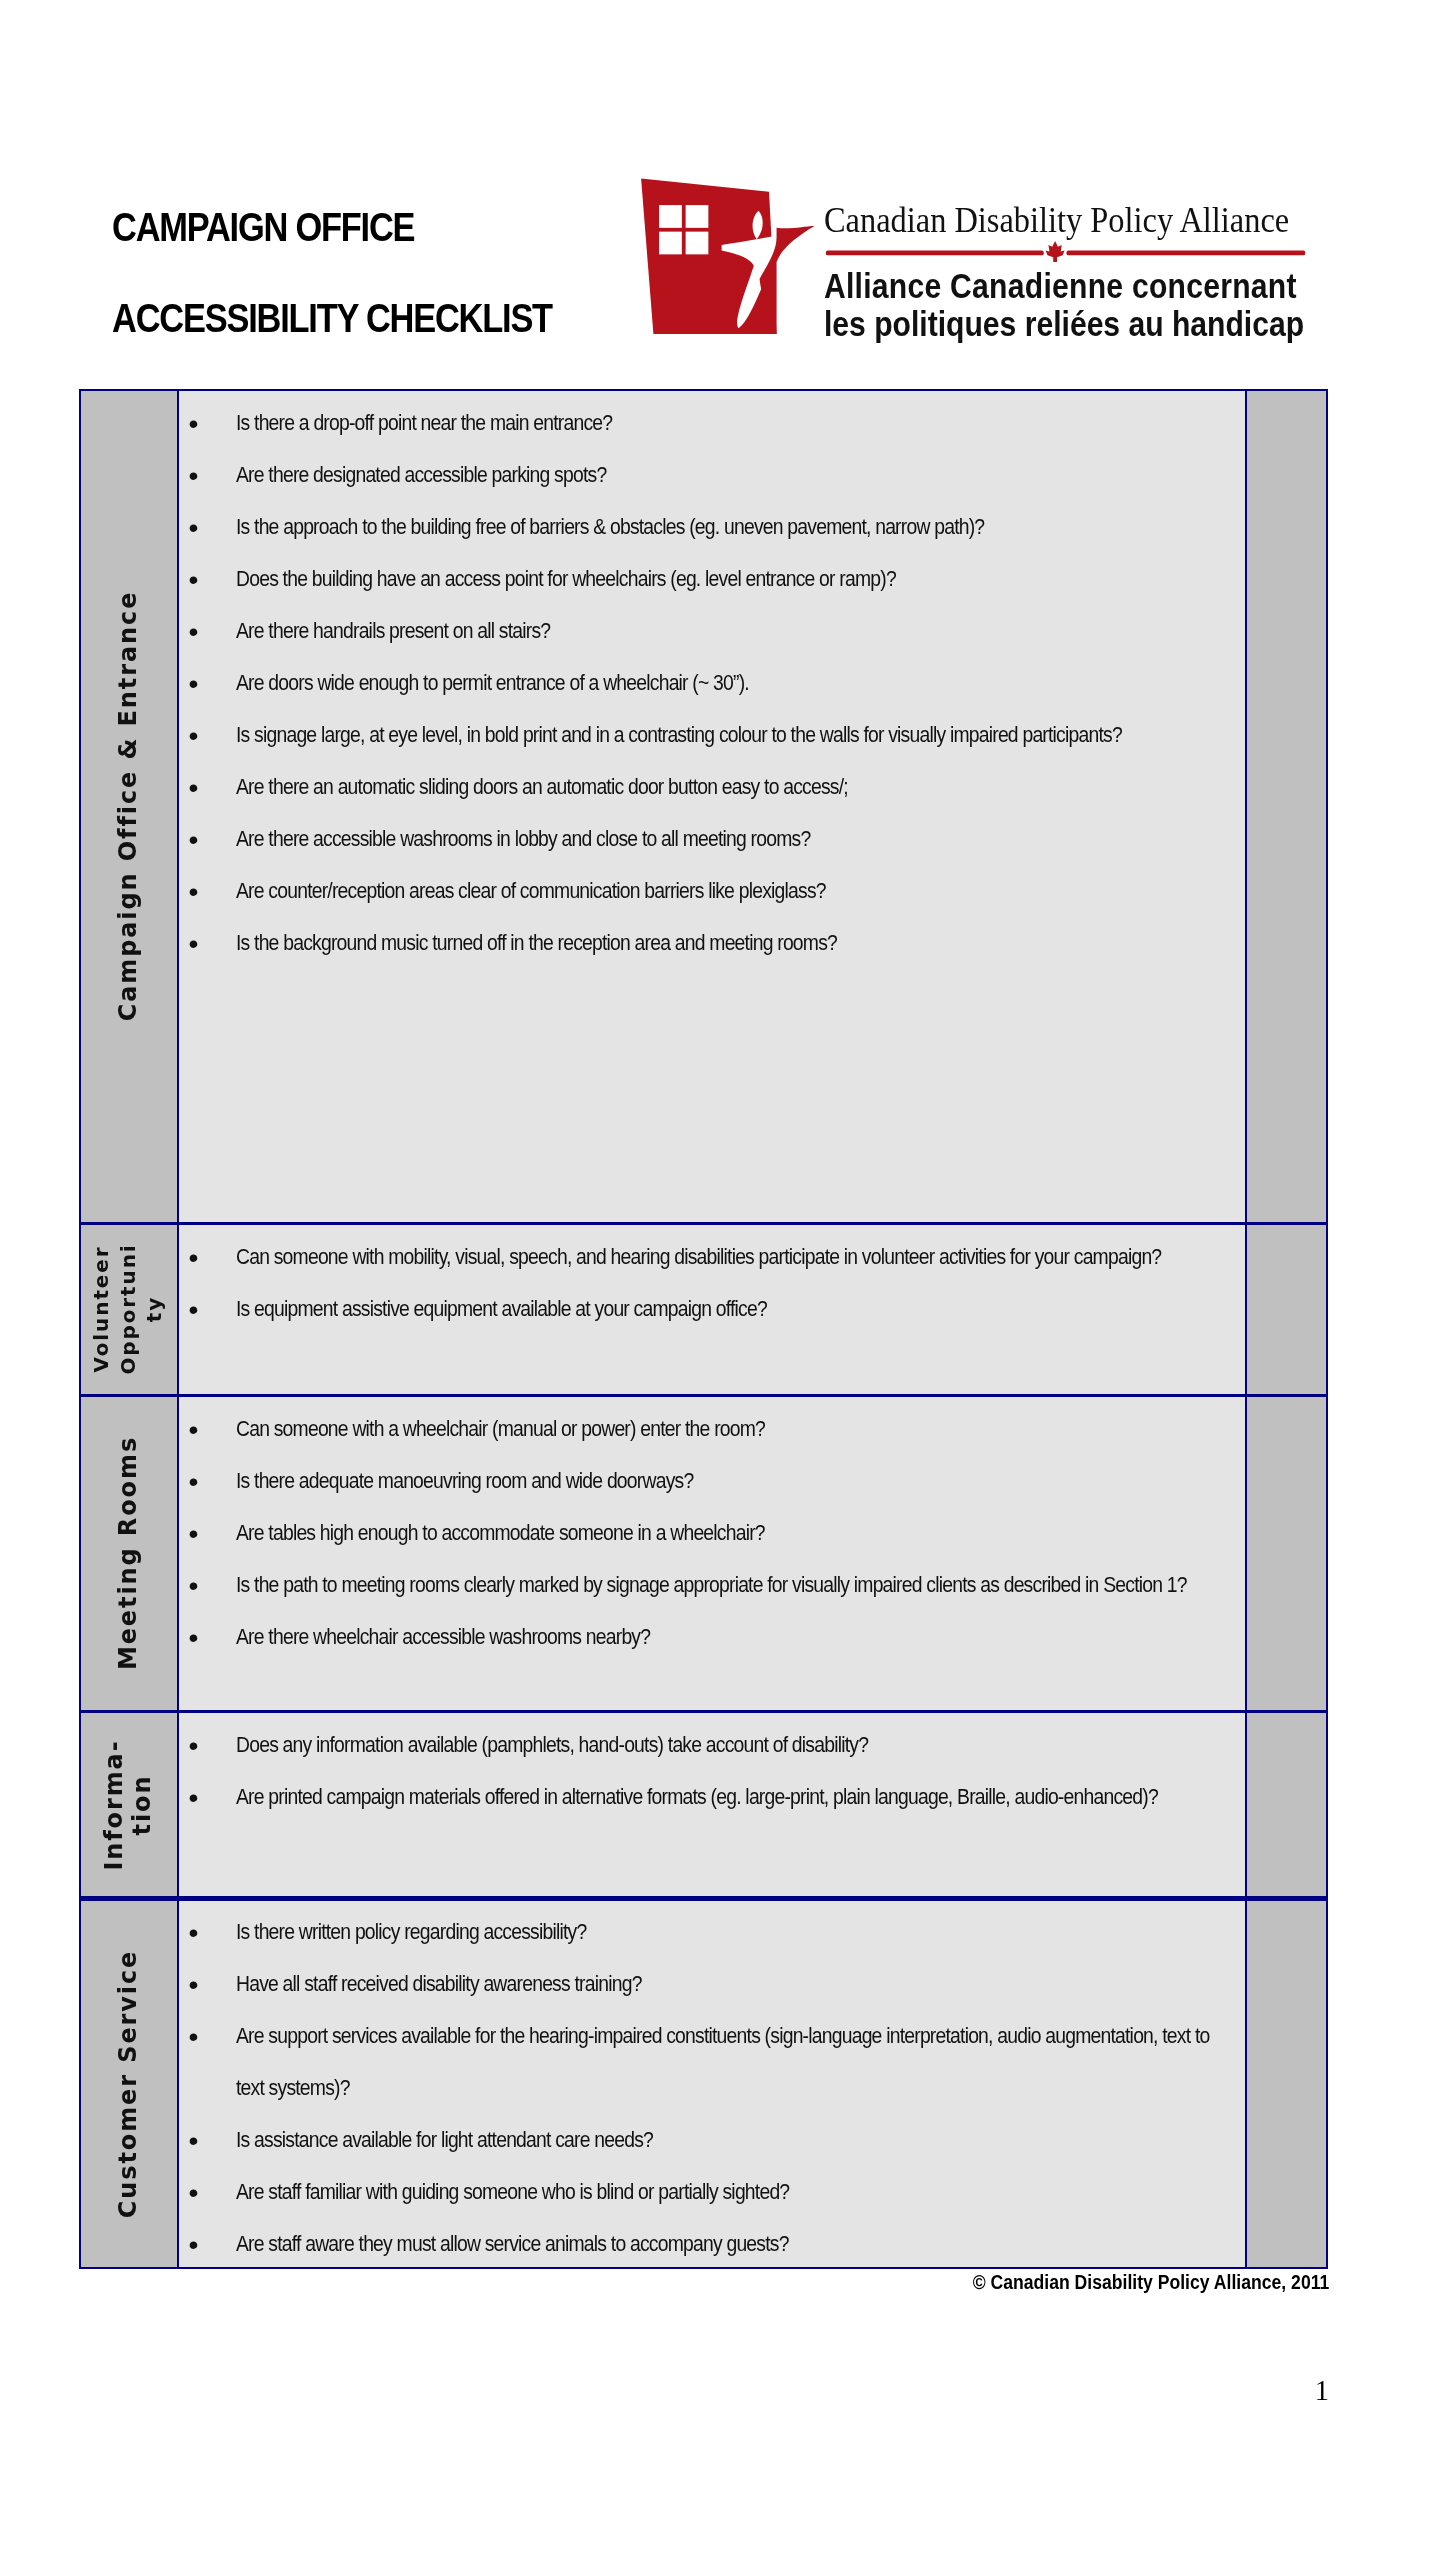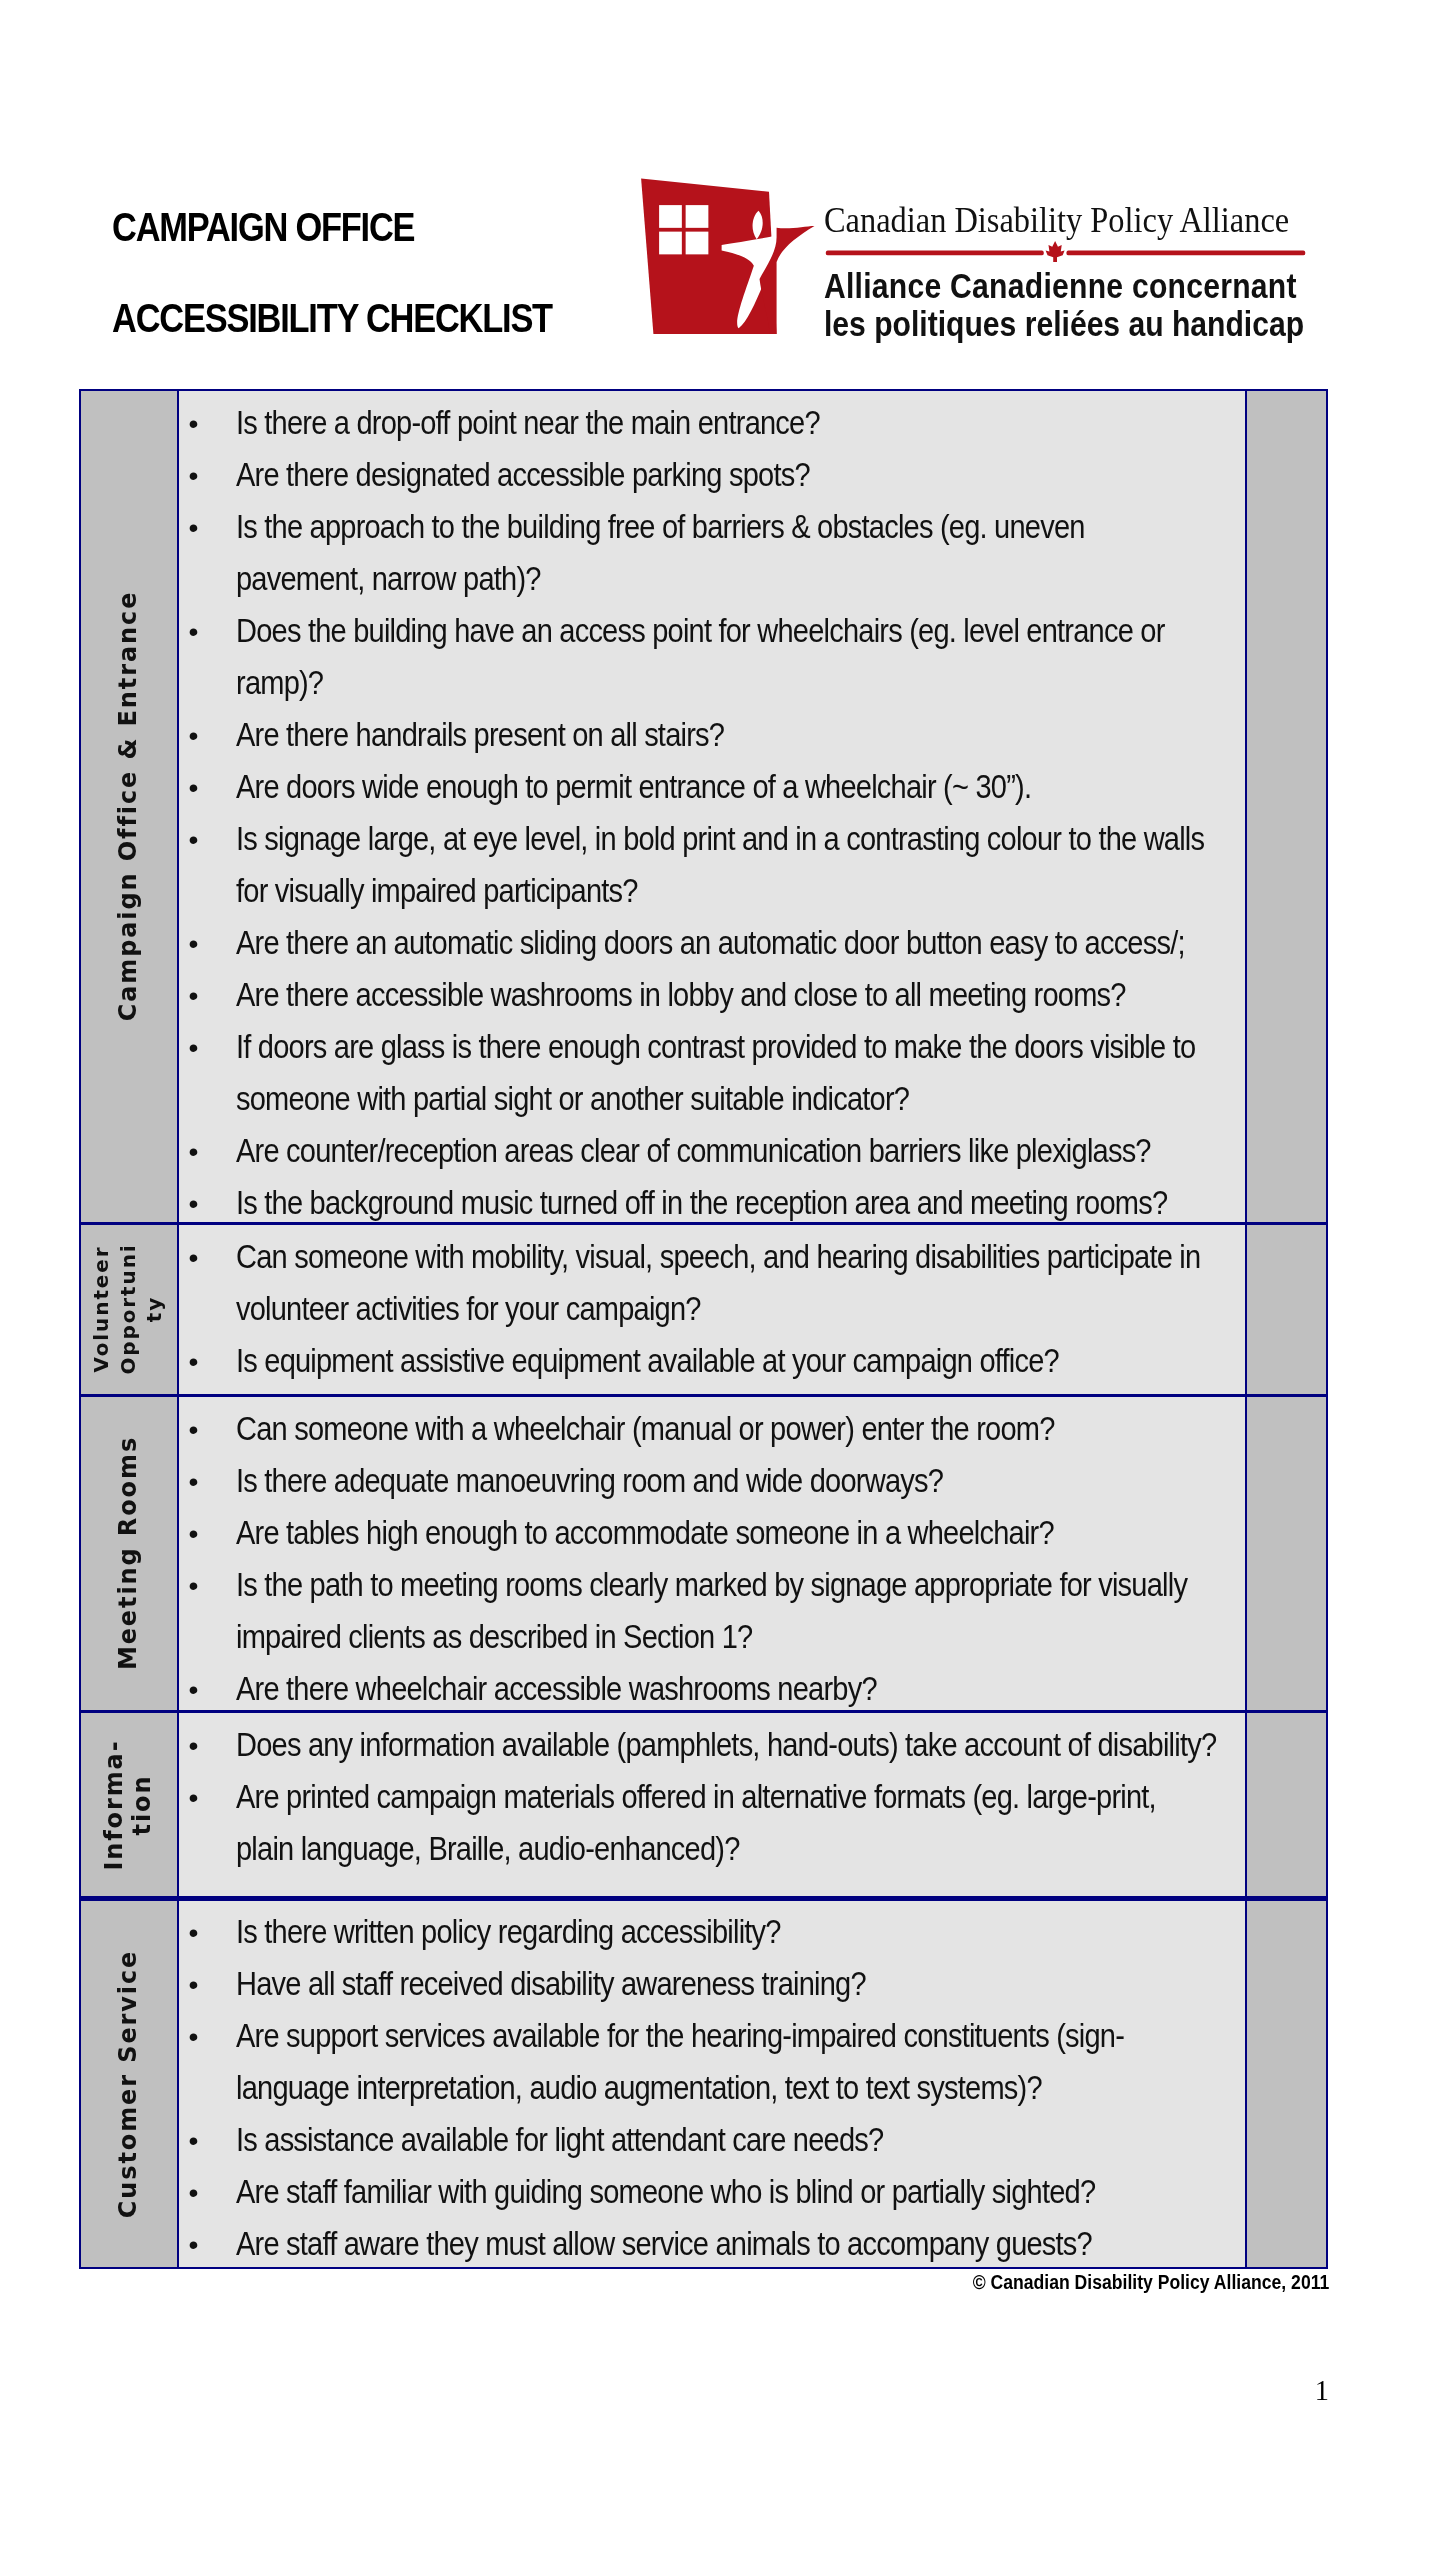--- a/index.html
+++ b/index.html
@@ -34,21 +34,21 @@
   .sec-body { position: absolute; left: 100px; top: 0; bottom: 0; width: 1067px; background: #e4e4e4; }
   .sec-check { position: absolute; left: 1166px; top: 0; bottom: 0; width: 82px; background: #c0c0c0;
                border-left: 2.8px solid #000080; box-sizing: border-box; }
   .frame { position: absolute; left: 0; top: 0; width: 1249px; height: 1880px; border: 2.8px solid #000080;
            box-sizing: border-box; pointer-events: none; }
   .divider { position: absolute; left: 0; width: 1249px; height: 2.8px; background: #000080; }
   .divider.thick { height: 4.7px; }
 
   ul.qs { list-style: none; margin: 0; padding: 0; position: absolute; left: 0; top: 7.6px; width: 1067px; }
   ul.qs li { position: relative; padding-left: 57px; padding-right: 23px; font-family: "Liberation Sans Narrow", "Liberation Sans", sans-serif;
-             font-size: 33px; line-height: 52px; letter-spacing: -0.9px; color: #111; }
+             font-size: 22px; line-height: 52px; letter-spacing: -0.9px; color: #111; }
   ul.qs li::before { content: "\2022"; position: absolute; left: 9.5px; top: 0; font-size: 28.4px; }
   ul.qs li span.txt { display: inline-block; transform: scaleX(0.88); transform-origin: left center; width: 113%; }
 
   .copyright { position: absolute; right: 106px; top: 2271px; font-family: "Liberation Sans", sans-serif;
                font-weight: bold; font-size: 20px; transform: scaleX(0.88); transform-origin: right center; }
   .pagenum { position: absolute; right: 106px; top: 2375px; font-family: "Liberation Serif", serif; font-size: 28.4px; }
 </style>
 </head>
 <body>
 
@@ -92,21 +92,20 @@
       <ul class="qs">
           <li><span class="txt">Is there a drop-off point near the main entrance?</span></li>
           <li><span class="txt">Are there designated accessible parking spots?</span></li>
           <li><span class="txt">Is the approach to the building free of barriers &amp; obstacles (eg. uneven pavement, narrow path)?</span></li>
           <li><span class="txt">Does the building have an access point for wheelchairs (eg. level entrance or ramp)?</span></li>
           <li><span class="txt">Are there handrails present on all stairs?</span></li>
           <li><span class="txt">Are doors wide enough to permit entrance of a wheelchair (~ 30”).</span></li>
           <li><span class="txt">Is signage large, at eye level, in bold print and in a contrasting colour to the walls for visually impaired participants?</span></li>
           <li><span class="txt">Are there an automatic sliding doors an automatic door button easy to access/;</span></li>
           <li><span class="txt">Are there accessible washrooms in lobby and close to all meeting rooms?</span></li>
-          <li><span class="txt">If doors are glass is there enough contrast provided to make the doors visible to someone with partial sight or another suitable indicator?</span></li>
           <li><span class="txt">Are counter/reception areas clear of communication barriers like plexiglass?</span></li>
           <li><span class="txt">Is the background music turned off in the reception area and meeting rooms?</span></li>
         </ul>
     </div>
     <div class="sec-check"></div>
   </div>
 
   <div class="section" style="top:834px; height:172px;">
     <div class="sec-label">
       <div class="rot small">Volunteer

